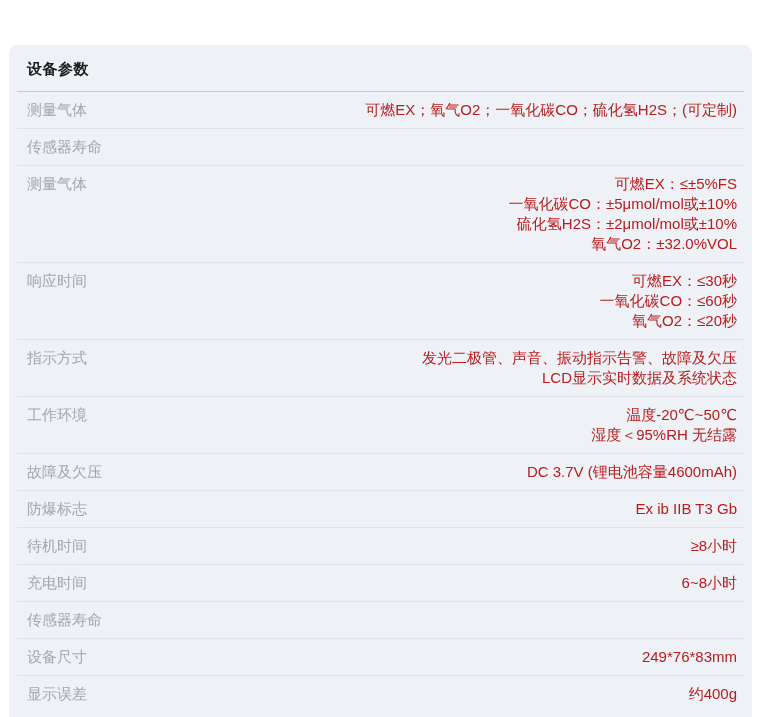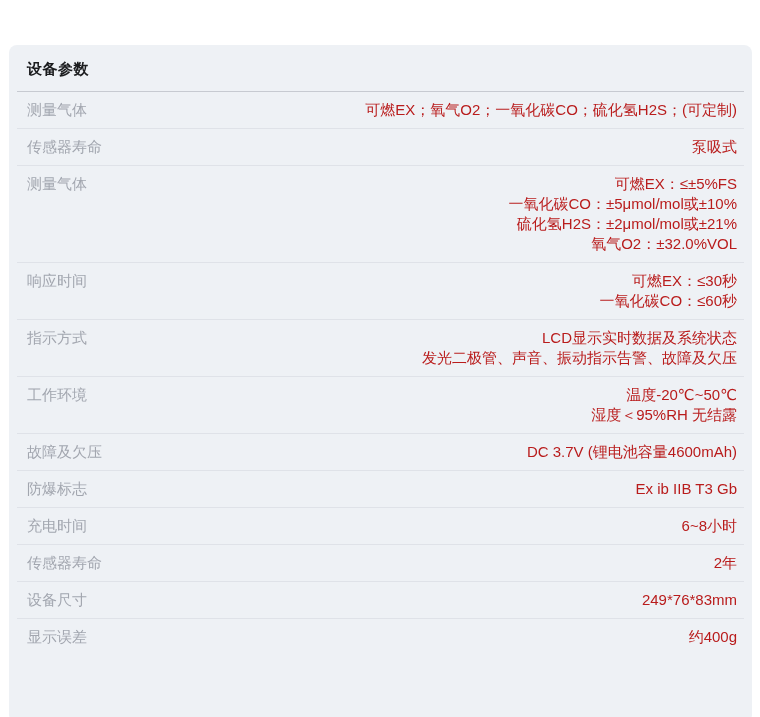--- a/index.html
+++ b/index.html
@@ -76,48 +76,46 @@
 
     <div class="spec-row">
       <span class="spec-label">测量气体</span>
       <span class="spec-value">
         <span class="value-line">可燃EX；氧气O2；一氧化碳CO；硫化氢H2S；(可定制)</span>
       </span>
     </div>
 
     <div class="spec-row">
       <span class="spec-label">传感器寿命</span>
-      <span class="spec-value">
-        <span class="value-line">泵吸式</span>
-      </span>
     </div>
 
     <div class="spec-row">
       <span class="spec-label">测量气体</span>
       <span class="spec-value">
         <span class="value-line">可燃EX：≤±5%FS</span>
         <span class="value-line">一氧化碳CO：±5μmol/mol或±10%</span>
-        <span class="value-line">硫化氢H2S：±2μmol/mol或±21%</span>
+        <span class="value-line">硫化氢H2S：±2μmol/mol或±10%</span>
         <span class="value-line">氧气O2：±32.0%VOL</span>
       </span>
     </div>
 
     <div class="spec-row">
       <span class="spec-label">响应时间</span>
       <span class="spec-value">
         <span class="value-line">可燃EX：≤30秒</span>
         <span class="value-line">一氧化碳CO：≤60秒</span>
+        <span class="value-line">氧气O2：≤20秒</span>
       </span>
     </div>
 
     <div class="spec-row">
       <span class="spec-label">指示方式</span>
       <span class="spec-value">
+        <span class="value-line">发光二极管、声音、振动指示告警、故障及欠压</span>
         <span class="value-line">LCD显示实时数据及系统状态</span>
-        <span class="value-line">发光二极管、声音、振动指示告警、故障及欠压</span>
       </span>
     </div>
 
     <div class="spec-row">
       <span class="spec-label">工作环境</span>
       <span class="spec-value">
         <span class="value-line">温度-20℃~50℃</span>
         <span class="value-line">湿度＜95%RH 无结露</span>
       </span>
     </div>
@@ -129,33 +127,36 @@
       </span>
     </div>
 
     <div class="spec-row">
       <span class="spec-label">防爆标志</span>
       <span class="spec-value">
         <span class="value-line">Ex ib IIB T3 Gb</span>
       </span>
     </div>
 
+    <div class="spec-row">
+      <span class="spec-label">待机时间</span>
+      <span class="spec-value">
+        <span class="value-line">≥8小时</span>
+      </span>
+    </div>
 
     <div class="spec-row">
       <span class="spec-label">充电时间</span>
       <span class="spec-value">
         <span class="value-line">6~8小时</span>
       </span>
     </div>
 
     <div class="spec-row">
       <span class="spec-label">传感器寿命</span>
-      <span class="spec-value">
-        <span class="value-line">2年</span>
-      </span>
     </div>
 
     <div class="spec-row">
       <span class="spec-label">设备尺寸</span>
       <span class="spec-value">
         <span class="value-line">249*76*83mm</span>
       </span>
     </div>
 
     <div class="spec-row">

